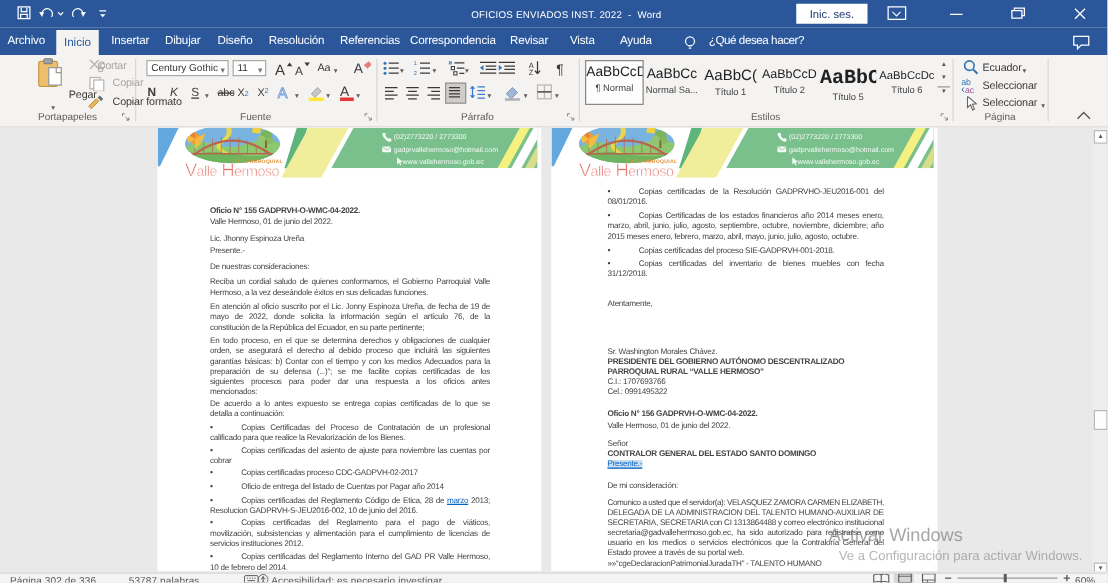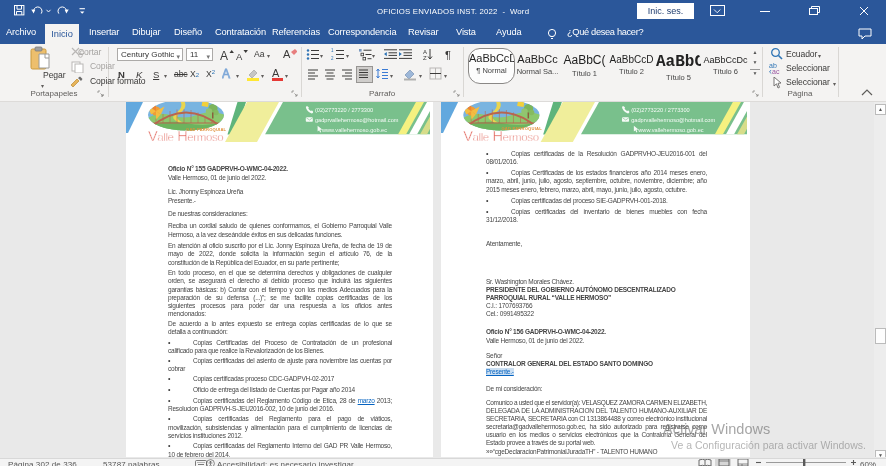--- a/index.html
+++ b/index.html
@@ -18,21 +18,21 @@
 
 #ribbon{left:0;top:44px;width:886px;height:57px;background:#f4f3f2;border-bottom:1px solid #dddbd9;}
 .grplabel{position:absolute;top:45px;font-size:8px;color:#5f5d5b;text-align:center;}
 .gdiv{position:absolute;top:3px;height:50px;width:1px;background:#d9d7d4;}
 .launch{position:absolute;top:46px;width:7px;height:7px;}
 .rtext{position:absolute;font-size:8.6px;color:#3b3a39;letter-spacing:-.1px;}
 .gray{color:#a6a4a2;}
 .combo{position:absolute;background:#fff;border:1px solid #acaaa8;font-size:8px;color:#333;padding-left:3px;box-sizing:border-box;line-height:11px;}
 .combo .ar{position:absolute;right:2px;top:2px;color:#777;font-size:7px;}
 .dd{color:#605e5c;font-size:6px;position:absolute;}
-.stylebox{position:absolute;top:6px;width:45px;height:31px;text-align:center;overflow:hidden;border-radius:12px;}
+.stylebox{position:absolute;top:6px;width:45px;height:31px;text-align:center;overflow:hidden;}
 .stylebox .big{font-size:11px;margin-top:3px;color:#222;}
 .stylebox .sm{font-size:7.5px;color:#444;margin-top:2px;}
 .blue{color:#2e74b5;}
 
 #doc{left:0;top:102px;width:886px;height:355px;background:#e9e9e9;overflow:hidden;}
 .page{position:absolute;background:#fff;overflow:hidden;}
 #page1{left:126px;top:0;width:307px;height:355px;}
 #page2{left:441px;top:0;width:309px;height:355px;}
 .ln{position:absolute;left:42px;width:224px;font-size:6.5px;letter-spacing:-.22px;line-height:8px;color:#454545;white-space:nowrap;margin-top:-1.7px;}
 #page2 .ln{left:45px;width:221px;}
@@ -87,21 +87,21 @@
       <path d="M11 7 l8 8 M19 7 l-8 8" stroke="#fff"></path>
     </svg>
 </div>
 
 <div class="abs" id="tabrow">
   <div class="tab" style="left:6px;">Archivo</div>
   <div id="tab-active">Inicio</div>
   <div class="tab" style="left:89px;text-align:right;">Insertar</div>
   <div class="tab" style="left:132px;">Dibujar</div>
   <div class="tab" style="left:174px;">Diseño</div>
-  <div class="tab" style="left:215px;">Contratación</div>
+  <div class="tab" style="left:215px;">Resolución</div>
   <div class="tab" style="left:272px;">Referencias</div>
   <div class="tab" style="left:328px;">Correspondencia</div>
   <div class="tab" style="left:408px;">Revisar</div>
   <div class="tab" style="left:456px;">Vista</div>
   <div class="tab" style="left:496px;">Ayuda</div>
   <svg class="abs" style="left:546px;top:5px;" width="12" height="15" viewBox="0 0 12 15">
       <circle cx="6" cy="6" r="3.6" fill="none" stroke="#fff" stroke-width="1"></circle>
       <path d="M4.5 9.5 h3 M5 11.5 h2" stroke="#fff" stroke-width="1"></path>
     </svg>
   <div class="tab" style="left:567px;letter-spacing:-.35px;">¿Qué desea hacer?</div>
@@ -116,21 +116,21 @@
   <div class="gdiv" style="left:463px;"></div>
   <div class="gdiv" style="left:762px;"></div>
   <div class="gdiv" style="left:838px;"></div>
 
   <svg class="abs" style="left:28px;top:2px;" width="26" height="26" viewBox="0 0 26 26">
     <rect x="3" y="3" width="15" height="20" rx="1.5" fill="#edbf6d" stroke="#c99a3f" stroke-width="1"></rect>
     <rect x="7" y="1" width="7" height="4" rx="1" fill="#a0a0a0" stroke="#7b7b7b" stroke-width=".8"></rect>
     <path d="M11 8 h10 v14 h-10 z" fill="#fff" stroke="#9a9a98" stroke-width="1"></path>
     <path d="M17 8 v4 h4" fill="none" stroke="#9a9a98" stroke-width="1"></path>
   </svg>
-  <div class="rtext" style="left:28px;top:26px;padding-left:15px;">Pegar</div>
+  <div class="rtext" style="left:40px;top:26px;padding-left:15px;">Pegar</div>
   <div class="dd" style="left:41px;top:38px;">▾</div>
   <svg class="abs" style="left:70px;top:46px -44px;" width="0" height="0"></svg>
   <svg class="abs" style="left:71px;top:3px;" width="13" height="11" viewBox="0 0 13 11">
       <path d="M1 1 L8 8 M8 1 L1 8" stroke="#b9b7b5" stroke-width="1.2" fill="none"></path>
       <circle cx="9.5" cy="8.5" r="1.8" fill="none" stroke="#b9b7b5"></circle>
       <circle cx="11" cy="5.5" r="1.8" fill="none" stroke="#b9b7b5"></circle>
     </svg>
   <div class="rtext gray" style="left:78px;top:3px;">Cortar</div>
   <svg class="abs" style="left:71px;top:17px;" width="13" height="12" viewBox="0 0 13 12">
       <rect x="1" y="1" width="8" height="9" fill="#fff" stroke="#b9b7b5"></rect>
@@ -175,20 +175,21 @@
   <svg class="abs" style="left:246px;top:23px;" width="14" height="14" viewBox="0 0 14 14">
       <path d="M3 8 l5-5 3 3 -5 5 z" fill="#c6c6c6" stroke="#9a9a9a" stroke-width=".6"></path>
       <rect x="1" y="11" width="12" height="3" fill="#ffe733"></rect>
     </svg>
   <div class="dd" style="left:261px;top:28px;">▾</div>
   <svg class="abs" style="left:271px;top:23px;" width="13" height="14" viewBox="0 0 13 14">
       <text x="1" y="10" font-size="11" fill="#3b3a39" font-family="Liberation Sans">A</text>
       <rect x="1" y="11" width="11" height="3" fill="#e53935"></rect>
     </svg>
   <div class="dd" style="left:285px;top:28px;">▾</div>
+  <div class="grplabel" style="left:108px;width:193px;">Fuente</div>
   <svg class="launch" style="left:291px;" viewBox="0 0 7 7">
       <path d="M1 1 h2 M1 1 v2 M6 4 v2 h-2 M3.5 3.5 l2.5 2.5" stroke="#8a8886" stroke-width=".8" fill="none"></path>
     </svg>
 
   <svg class="abs" style="left:306px;top:4px;" width="146" height="13" viewBox="0 0 146 13">
     <g stroke="#3b3a39" stroke-width="1">
       <circle cx="2" cy="2.5" r="1.2" fill="#2e74b5" stroke="none"></circle>
         <circle cx="2" cy="6.5" r="1.2" fill="#2e74b5" stroke="none"></circle>
         <circle cx="2" cy="10.5" r="1.2" fill="#2e74b5" stroke="none"></circle>
       <path d="M5 2.5 h8 M5 6.5 h8 M5 10.5 h8"></path>
@@ -283,20 +284,21 @@
     </div>
   <div class="stylebox" style="left:703px;">
       <div class="big blue" style="font-size:9px;margin-top:5px;">AaBbCcDc</div>
       <div class="sm">Título 6</div>
     </div>
   <div class="abs" style="left:750px;top:5px;width:10px;height:34px;">
     <div style="font-size:5px;color:#555;text-align:center;">▲</div>
     <div style="font-size:5px;color:#555;text-align:center;margin-top:4px;">▼</div>
     <div style="font-size:5px;color:#555;text-align:center;margin-top:4px;border-top:1px solid #999;">▼</div>
   </div>
+  <div class="grplabel" style="left:463px;width:299px;">Estilos</div>
   <svg class="launch" style="left:752px;" viewBox="0 0 7 7">
       <path d="M1 1 h2 M1 1 v2 M6 4 v2 h-2 M3.5 3.5 l2.5 2.5" stroke="#8a8886" stroke-width=".8" fill="none"></path>
     </svg>
 
   <svg class="abs" style="left:770px;top:3px;" width="13" height="13" viewBox="0 0 13 13">
       <circle cx="5.5" cy="5.5" r="3.8" fill="none" stroke="#2e74b5" stroke-width="1.3"></circle>
       <path d="M8.5 8.5 l3.5 3.5" stroke="#2e74b5" stroke-width="1.6"></path>
     </svg>
   <div class="rtext" style="left:786px;top:5px;">Ecuador</div>
   <div class="dd" style="left:818px;top:8px;">▾</div>

